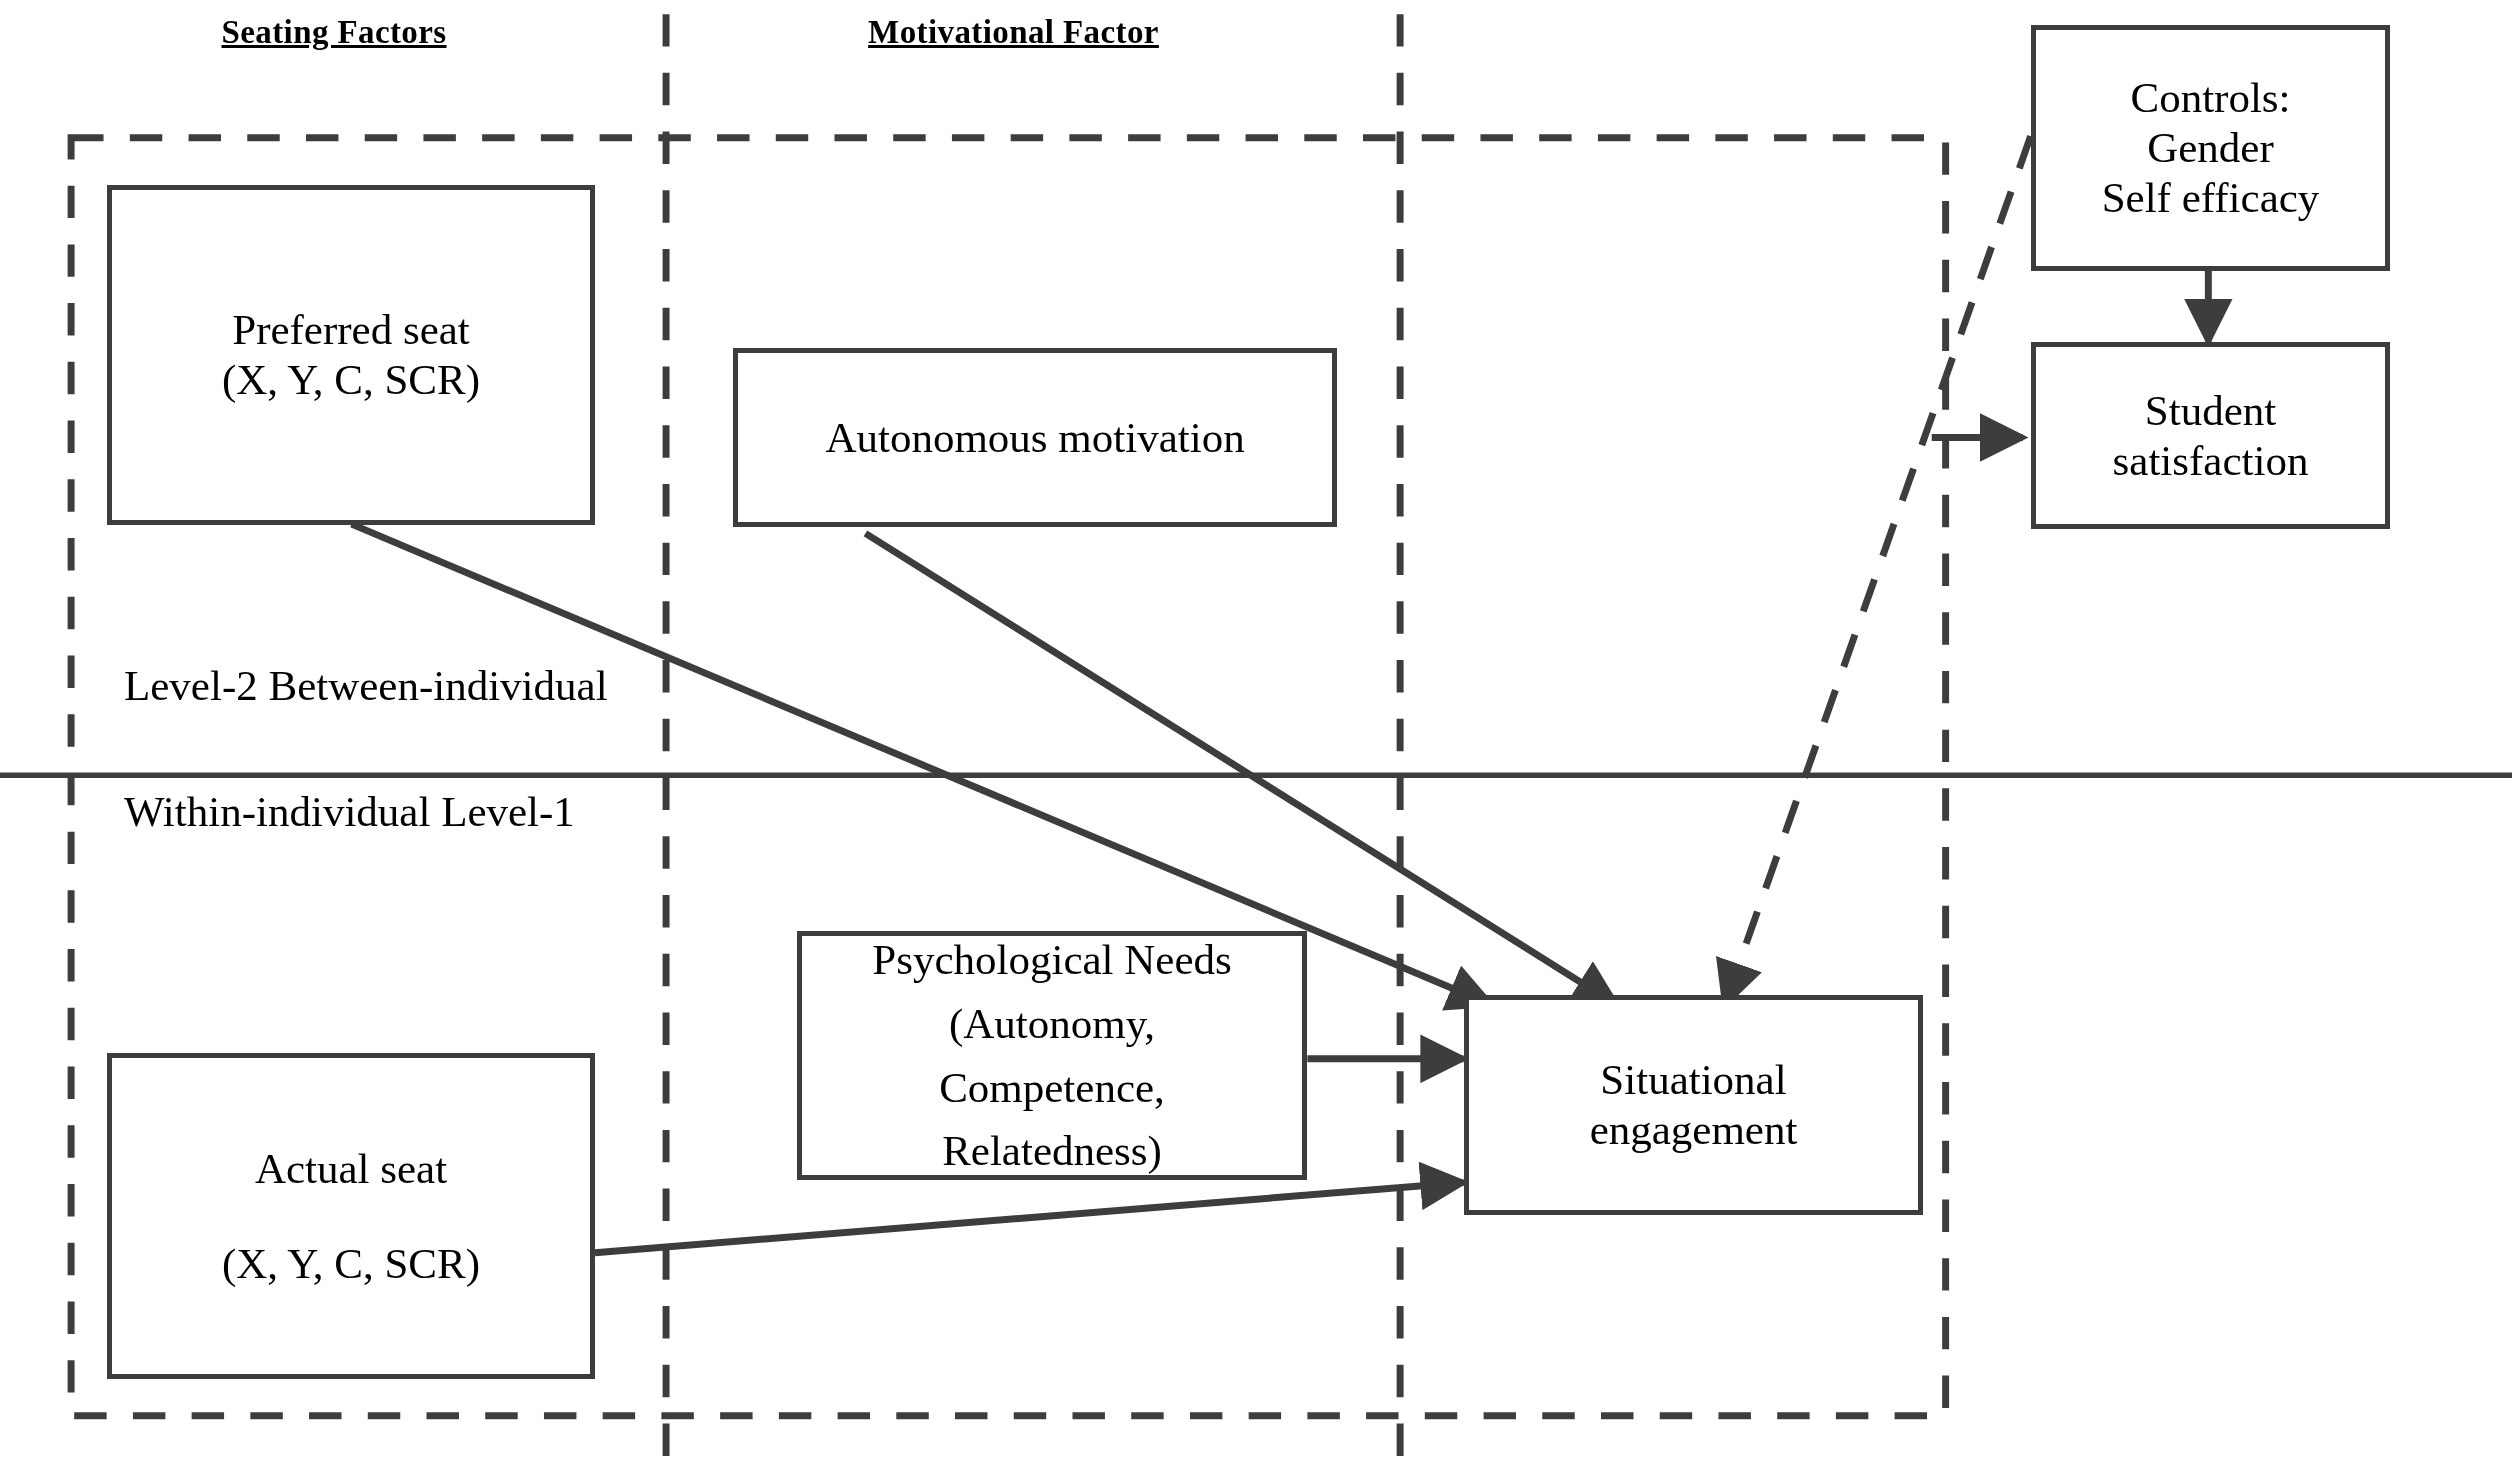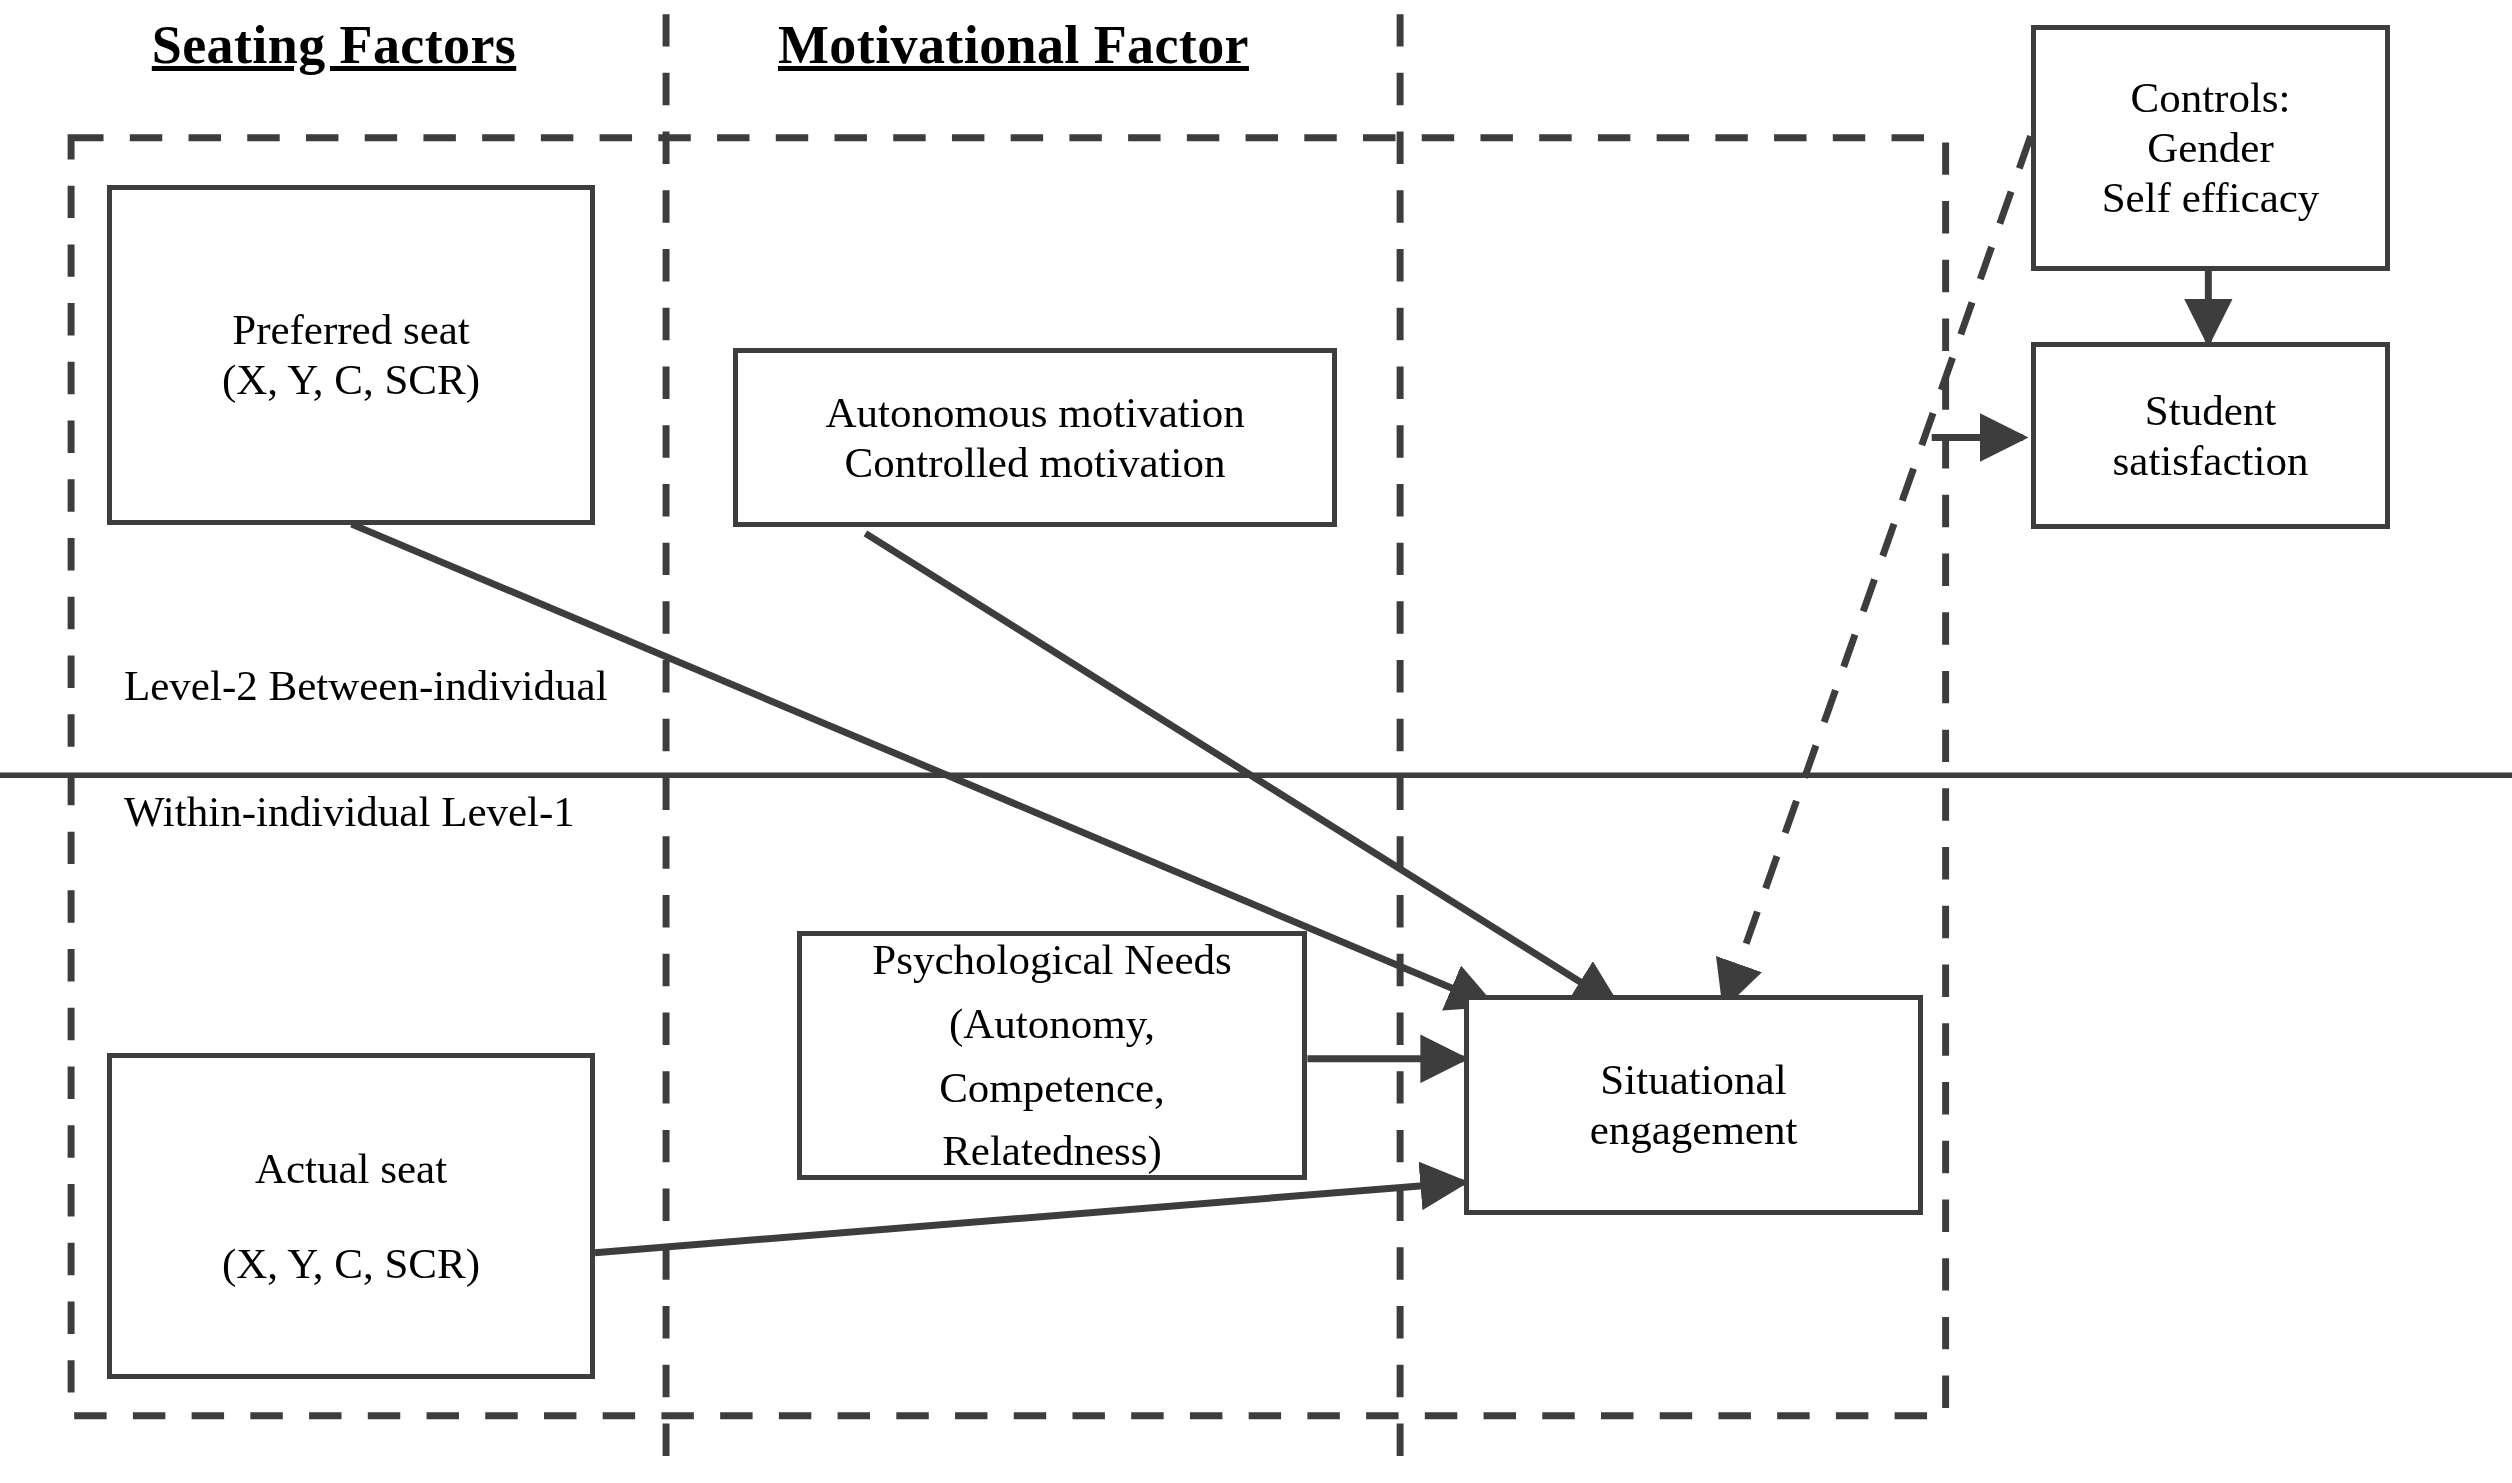--- a/index.html
+++ b/index.html
@@ -19,21 +19,21 @@
     position: absolute;
     top: 0;
     left: 0;
     width: 2512px;
     height: 1484px;
     pointer-events: none;
   }
   .col-title {
     position: absolute;
     color: #000000;
-    font-size: 54px;
+    font-size: 33px;
     font-weight: bold;
     text-decoration: underline;
     text-align: center;
     white-space: nowrap;
     letter-spacing: 0.4px;
   }
   .node {
     position: absolute;
     box-sizing: border-box;
     border: 5.4px solid #3d3d3d;
@@ -111,21 +111,20 @@
     <span class="line">Level-1</span>
   </div>
 
   <div class="node" style="left:107px; top:185px; width:488px; height:340px;">
     <span class="line">Preferred seat</span>
     <span class="line">(X, Y, C, SCR)</span>
   </div>
 
   <div class="node" style="left:733px; top:348px; width:604px; height:179px;">
     <span class="line">Autonomous motivation</span>
-    <span class="line">Controlled motivation</span>
   </div>
 
   <div class="node" style="left:2031px; top:25px; width:359px; height:246px;">
     <span class="line">Controls:</span>
     <span class="line">Gender</span>
     <span class="line">Self efficacy</span>
   </div>
 
   <div class="node" style="left:2031px; top:342px; width:359px; height:187px;">
     <span class="line">Student</span>

